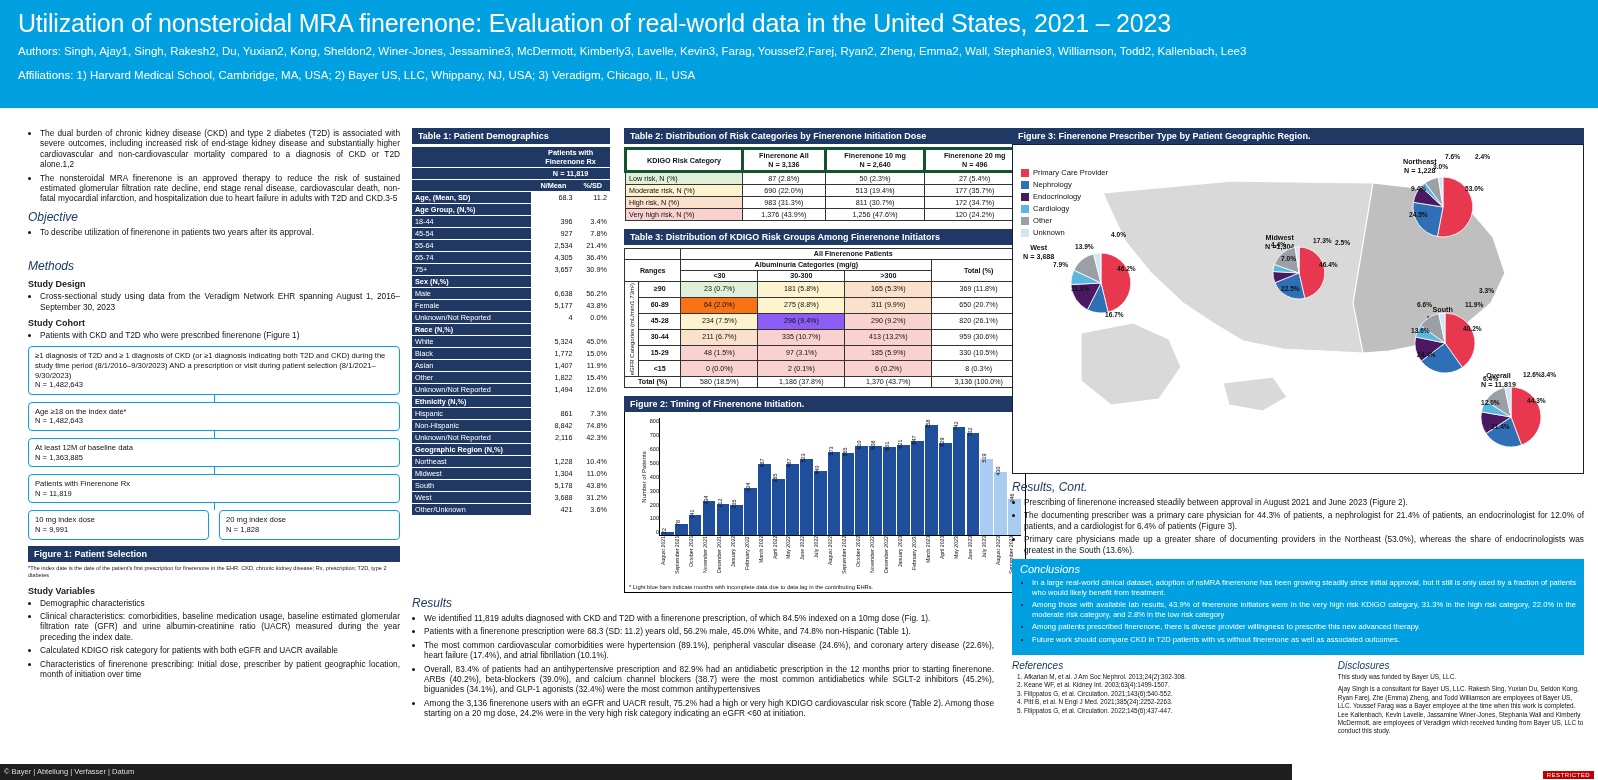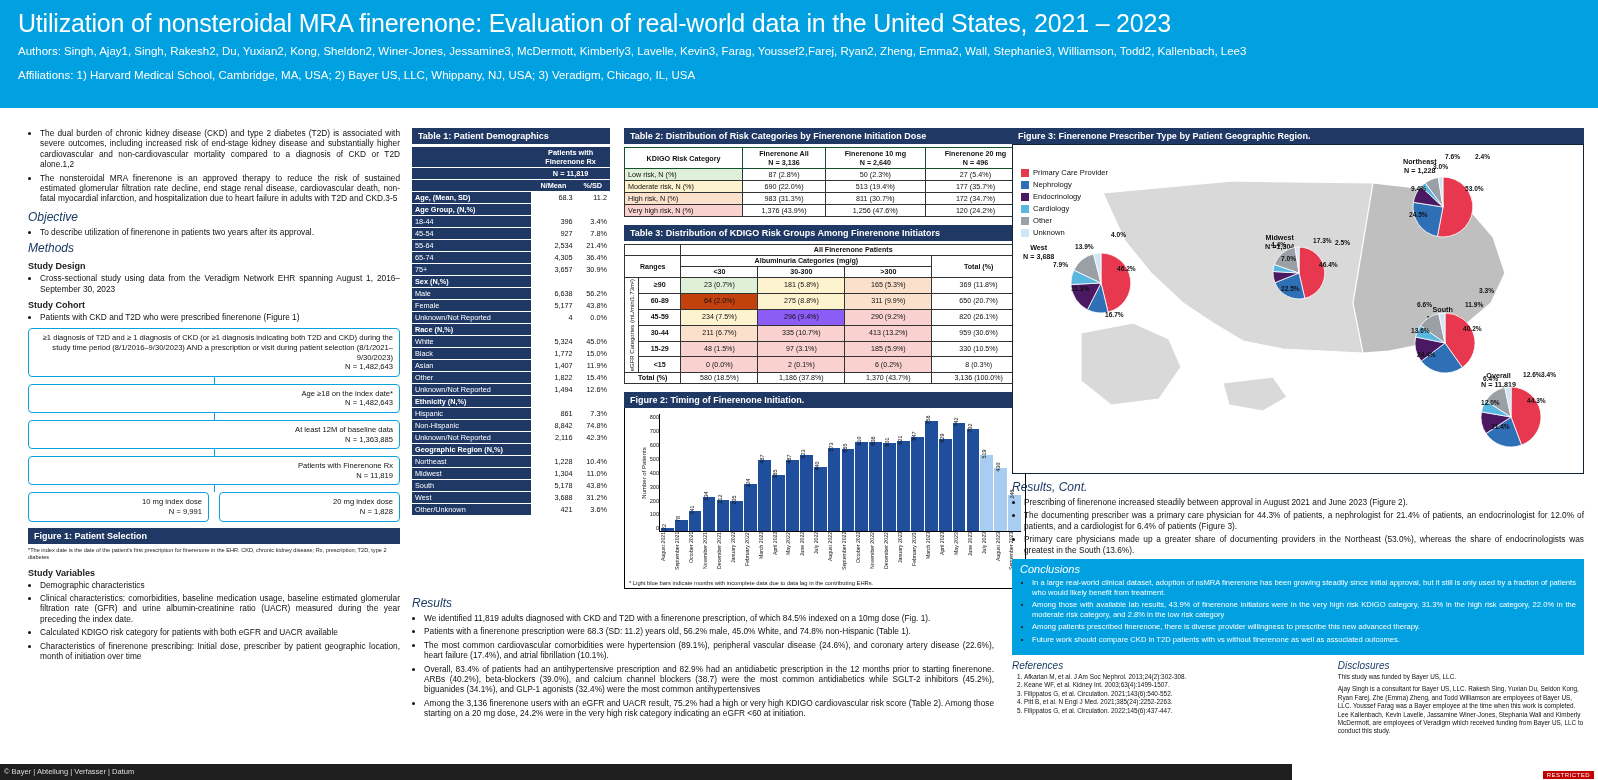--- a/index.html
+++ b/index.html
@@ -49,21 +49,21 @@
   ul.bul li::marker { color:#111; }
 
   .darkbar {
     background:#1f3864; color:#ffffff; font-weight:bold; font-size:9px;
     padding:3px 6px;
   }
 
   
   .flow { margin-top:6px; }
   .fbox {
-    border:1px solid #0aa0e0; border-radius:4px; text-align:right;
+    border:1px solid #0aa0e0; border-radius:4px; text-align:left;
     font-size:7.6px; line-height:9.6px; padding:4px 6px; margin:0 auto;
     background:#fff;
   }
   .fgap { height:7px; position:relative; }
   .fgap::after {
     content:""; position:absolute; left:50%; top:0; width:1px; height:7px; background:#0aa0e0;
   }
   .frow { display:flex; gap:10px; margin-top:0px; }
   .frow .fbox { flex:1; }
   .tiny { font-size:5.6px; line-height:7px; color:#222; margin-top:3px; }
@@ -74,21 +74,21 @@
 
   .t1 { margin-top:3px; }
   .t1 td { border-bottom:1px solid #ffffff; }
   .t1 .lbl { background:#1f3864; color:#fff; font-weight:bold; text-align:left; width:118px; }
   .t1 .lbl2 { background:#1f3864; color:#fff; text-align:left; }
   .t1 .num { text-align:right; width:44px; background:#fff; }
   .t1 .pct { text-align:right; width:34px; background:#fff; }
   .t1 .hd { background:#1f3864; color:#fff; font-weight:bold; text-align:center; }
 
   .t2 { margin-top:3px; border:1px solid #333; }
-  .t2 th { background:#ffffff; border:1px solid #14532d; font-size:7.2px; text-align:center; font-weight:bold; }
+  .t2 th { background:#ffffff; border:3px solid #14532d; font-size:7.2px; text-align:center; font-weight:bold; }
   .t2 td { border:1px solid #333; text-align:center; font-size:7.2px; }
   .t2 td.l { text-align:left; }
 
   .t3 { margin-top:3px; border:1px solid #333; }
   .t3 th, .t3 td { border:1px solid #333; text-align:center; font-size:7.1px; }
 
   
   .chart-wrap { border:1px solid #000; border-top:none; padding:4px 4px 2px 4px; background:#fff; }
   .chart {
     position:relative; height:118px; margin-left:30px; margin-top:2px;
@@ -154,21 +154,21 @@
   <ul class="bul">
     <li>The dual burden of chronic kidney disease (CKD) and type 2 diabetes (T2D) is associated with severe outcomes, including increased risk of end-stage kidney disease and substantially higher cardiovascular and non-cardiovascular mortality compared to a diagnosis of CKD or T2D alone.1,2</li>
     <li>The nonsteroidal MRA finerenone is an approved therapy to reduce the risk of sustained estimated glomerular filtration rate decline, end stage renal disease, cardiovascular death, non-fatal myocardial infarction, and hospitalization due to heart failure in adults with T2D and CKD.3-5</li>
   </ul>
 
   <h2 class="sec" style="margin-top:6px">Objective</h2>
   <ul class="bul">
     <li>To describe utilization of finerenone in patients two years after its approval.</li>
   </ul>
 
-  <h2 class="sec" style="margin-top:4px">Methods</h2>
+  <h2 class="sec" style="margin-top:22px">Methods</h2>
   <h3 class="sub">Study Design</h3>
   <ul class="bul">
     <li>Cross-sectional study using data from the Veradigm Network EHR spanning August 1, 2016–September 30, 2023</li>
   </ul>
   <h3 class="sub">Study Cohort</h3>
   <ul class="bul">
     <li>Patients with CKD and T2D who were prescribed finerenone (Figure 1)</li>
   </ul>
 
   <div class="flow">
@@ -442,27 +442,27 @@
         <tr>
           <td rowspan="6" style="writing-mode:vertical-rl;transform:rotate(180deg);font-size:6px;width:14px">eGFR Categories (mL/min/1.73m²)</td>
           <td style="font-weight:bold">≥90</td>
           <td style="background:#dff0d8">23 (0.7%)</td>
           <td style="background:#fdf3cf">181 (5.8%)</td>
           <td style="background:#fbe0cc">165 (5.3%)</td>
           <td>369 (11.8%)</td>
         </tr>
         <tr>
           <td style="font-weight:bold">60-89</td>
-          <td style="background:#c2410c">64 (2.0%)</td>
+          <td style="background:#f97316">64 (2.0%)</td>
           <td style="background:#fdf3cf">275 (8.8%)</td>
           <td style="background:#fbe0cc">311 (9.9%)</td>
           <td>650 (20.7%)</td>
         </tr>
         <tr>
-          <td style="font-weight:bold">45-59</td>
+          <td style="font-weight:bold">45-28</td>
           <td style="background:#fdf3cf">234 (7.5%)</td>
           <td style="background:#8b5cf6">296 (9.4%)</td>
           <td style="background:#f9d2cf">290 (9.2%)</td>
           <td>820 (26.1%)</td>
         </tr>
         <tr>
           <td style="font-weight:bold">30-44</td>
           <td style="background:#fbe0cc">211 (6.7%)</td>
           <td style="background:#f9d2cf">335 (10.7%)</td>
           <td style="background:#f9d2cf">413 (13.2%)</td>

